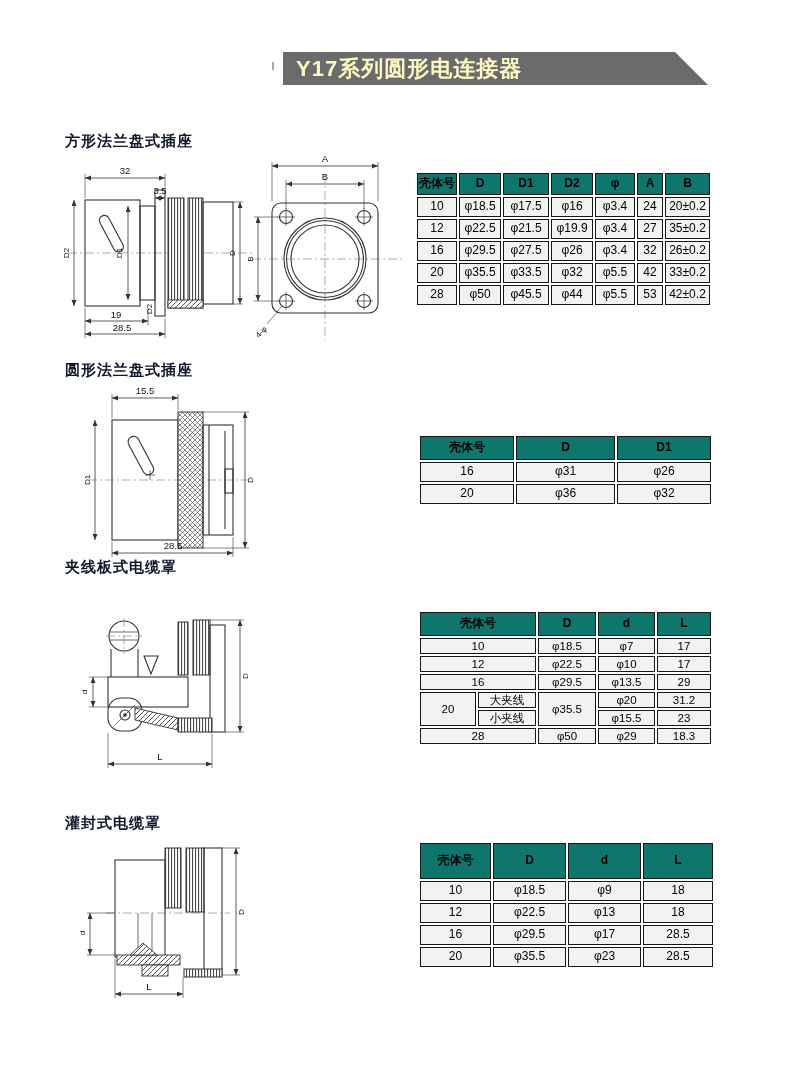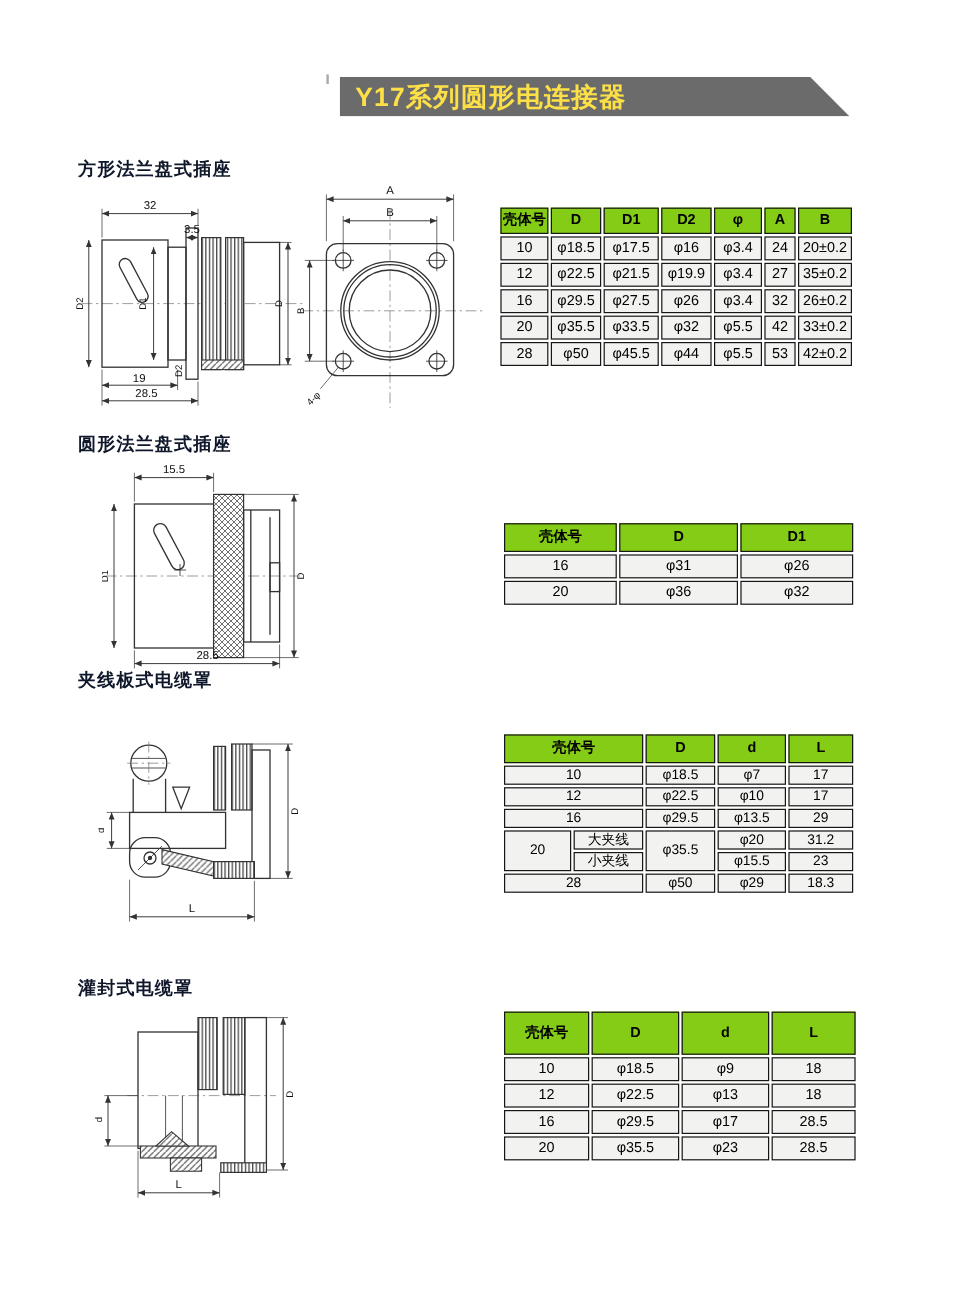--- a/index.html
+++ b/index.html
@@ -4,33 +4,33 @@
 <style>
   html,body{margin:0;padding:0;}
   body{
     width:800px;height:1086px;position:relative;background:#ffffff;
     font-family:"Liberation Sans","DejaVu Sans",sans-serif;color:#111;overflow:hidden;
   }
   .abs{position:absolute;}
   
   .tick{left:272px;top:62px;width:2px;height:8px;background:#a9a9a9;}
   .banner{
-    left:283px;top:64px;width:425px;height:33px;background:#6b6b6b;
+    left:283px;top:52px;width:425px;height:33px;background:#6b6b6b;
     clip-path:polygon(0 0, calc(100% - 33px) 0, 100% 100%, 0 100%);
-    color:#fde047;font-weight:bold;font-size:22px;line-height:33px;
+    color:#fef9c3;font-weight:bold;font-size:22px;line-height:33px;
     padding-left:13px;box-sizing:border-box;letter-spacing:1px;white-space:nowrap;
   }
   
   .sec-title{font-weight:bold;font-size:15px;letter-spacing:1px;color:#0f172a;}
   
   table{border-collapse:separate;border-spacing:2px;table-layout:fixed;background:#fff;
         font-size:12px;text-align:center;color:#000;}
   th,td{border:1px solid #161616;background:#f2f2f0;padding:0;line-height:1.1;vertical-align:middle;
         overflow:hidden;white-space:nowrap;}
-  th{background:#84cc16;font-weight:bold;}
+  th{background:#0f766e;font-weight:bold;}
   #t1{width:297px}#t2{width:295px}#t3{width:295px}#t4{width:297px}
   #t1 th{height:20px}#t1 td{height:18px}
   #t2 th{height:22px}#t2 td{height:18px}
   #t3 th{height:22px}#t3 td{height:14px;font-size:11.5px}
   #t4 th{height:34px}#t4 td{height:18px}
   
   svg text{font-family:"Liberation Sans","DejaVu Sans",sans-serif;}
   .ln{fill:none;stroke:#333;stroke-width:1.1;}
   .lnf{fill:#fff;stroke:#333;stroke-width:1.1;}
   .thin{fill:none;stroke:#333;stroke-width:0.7;}

